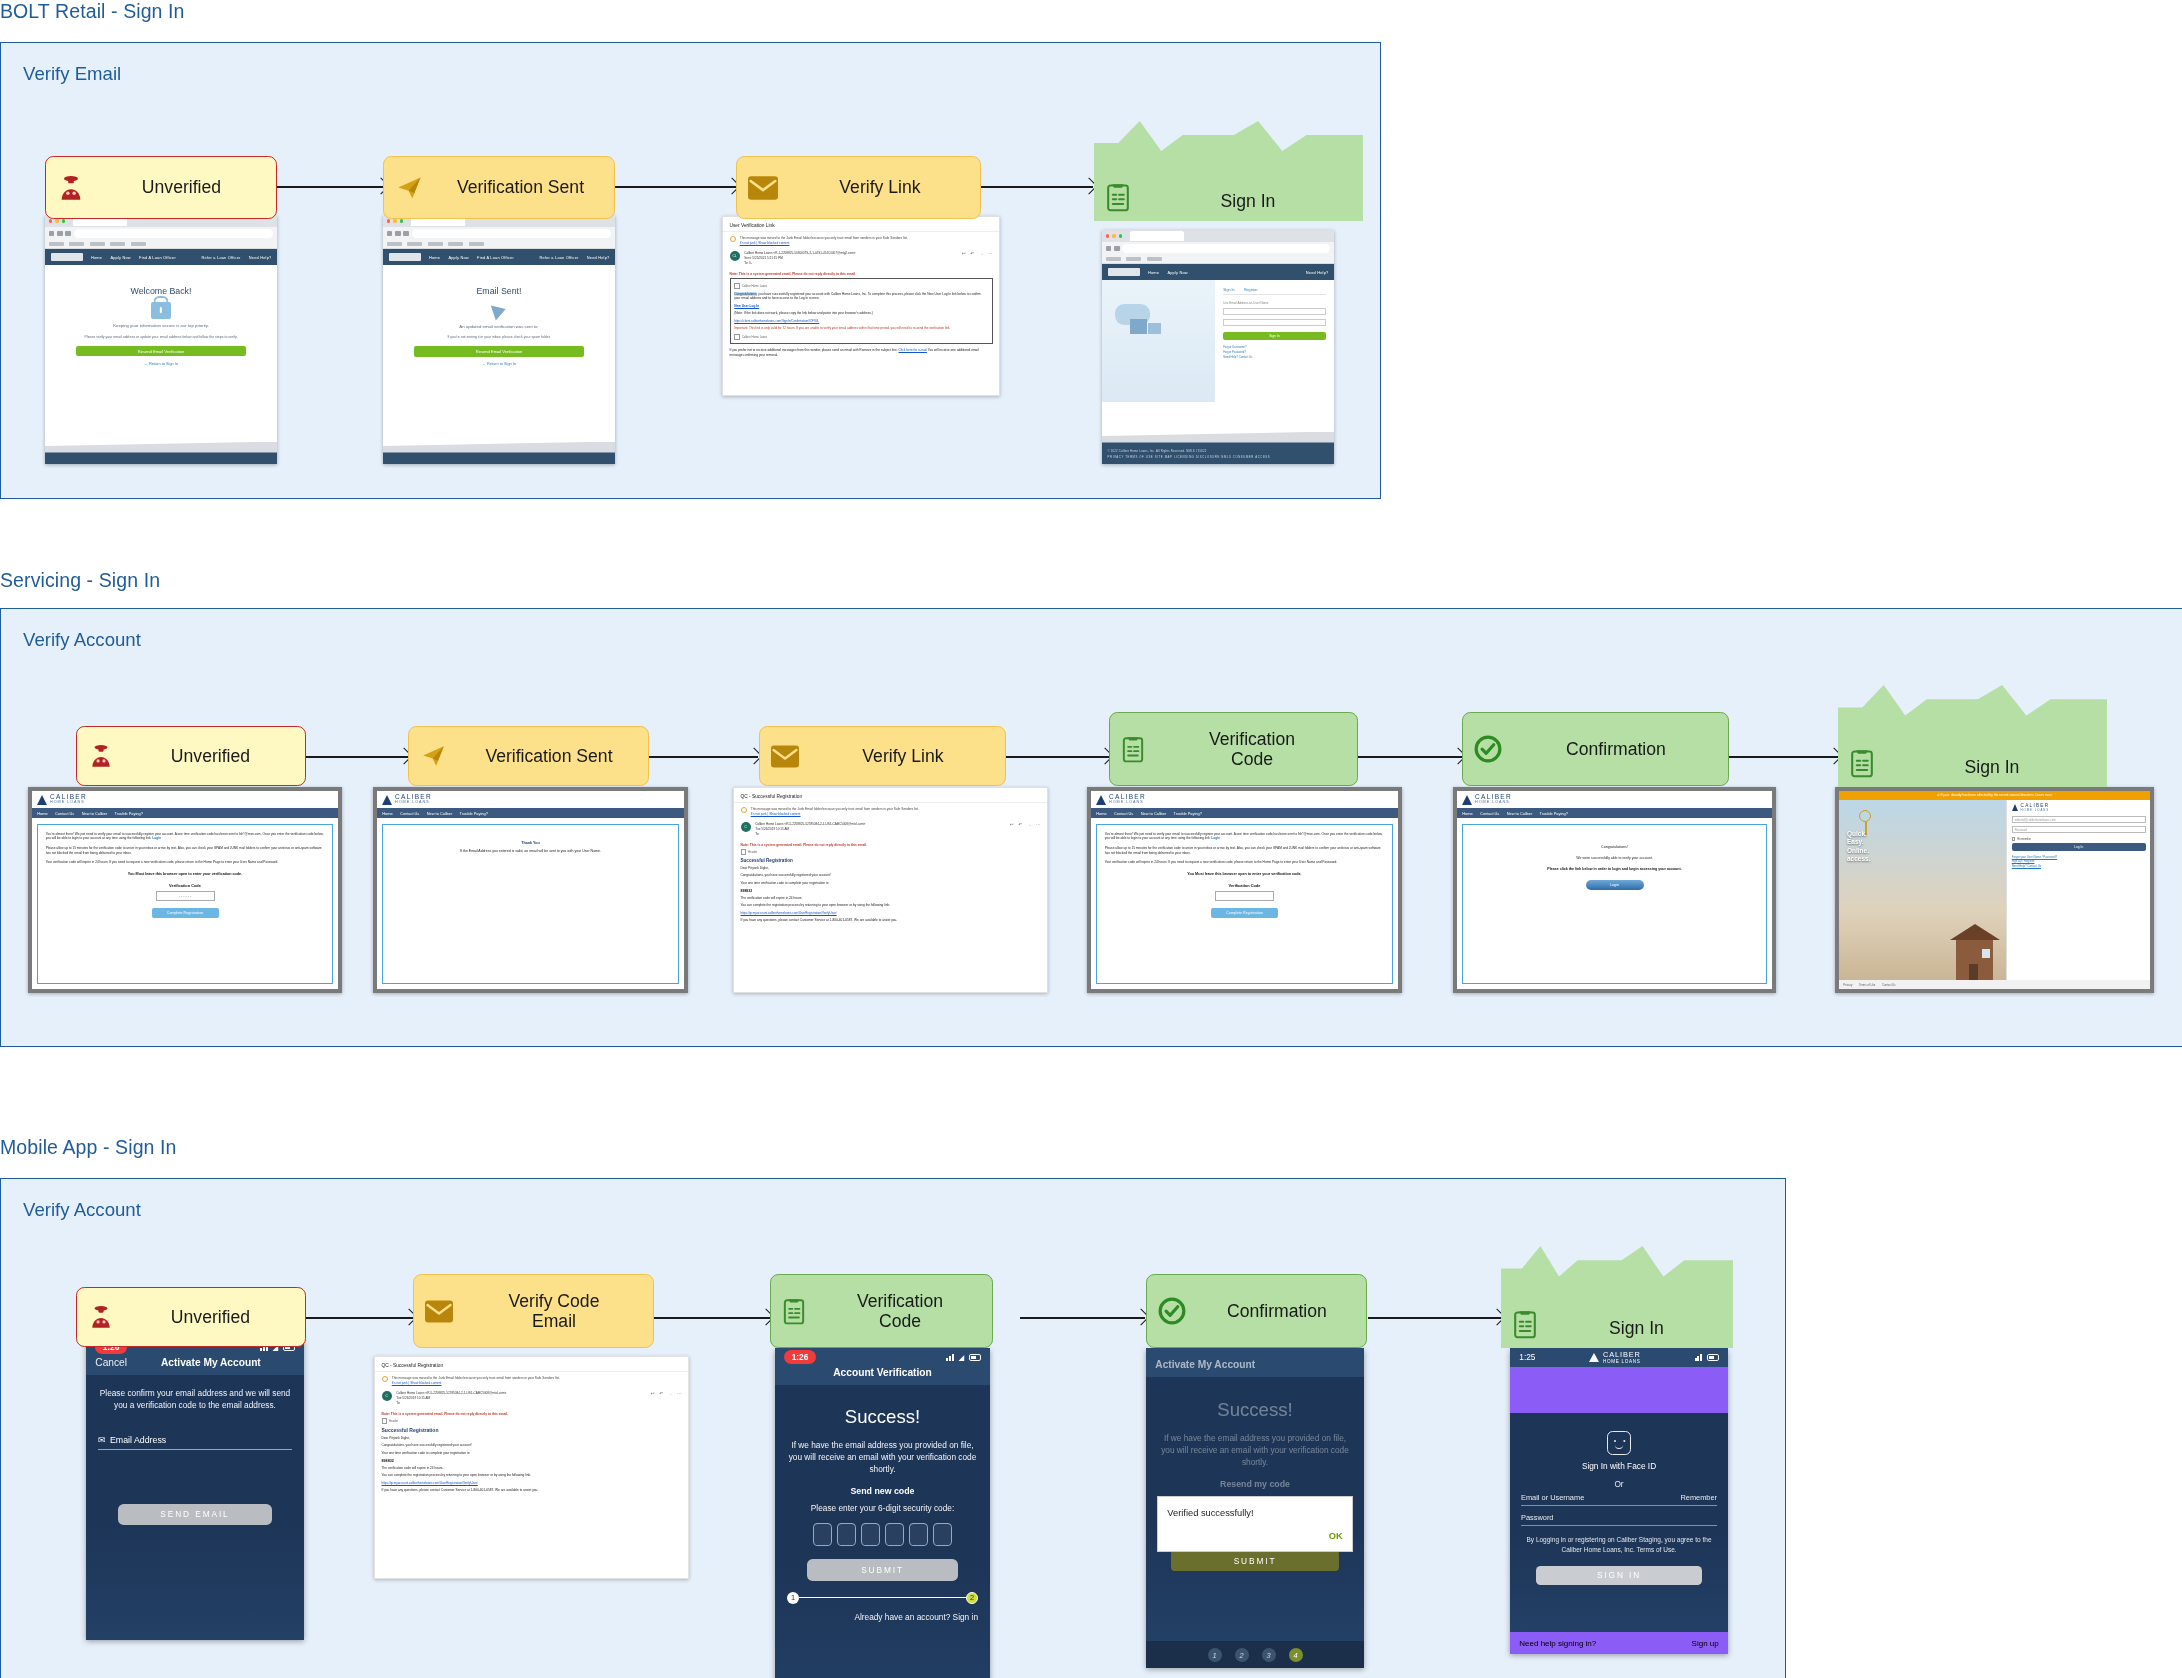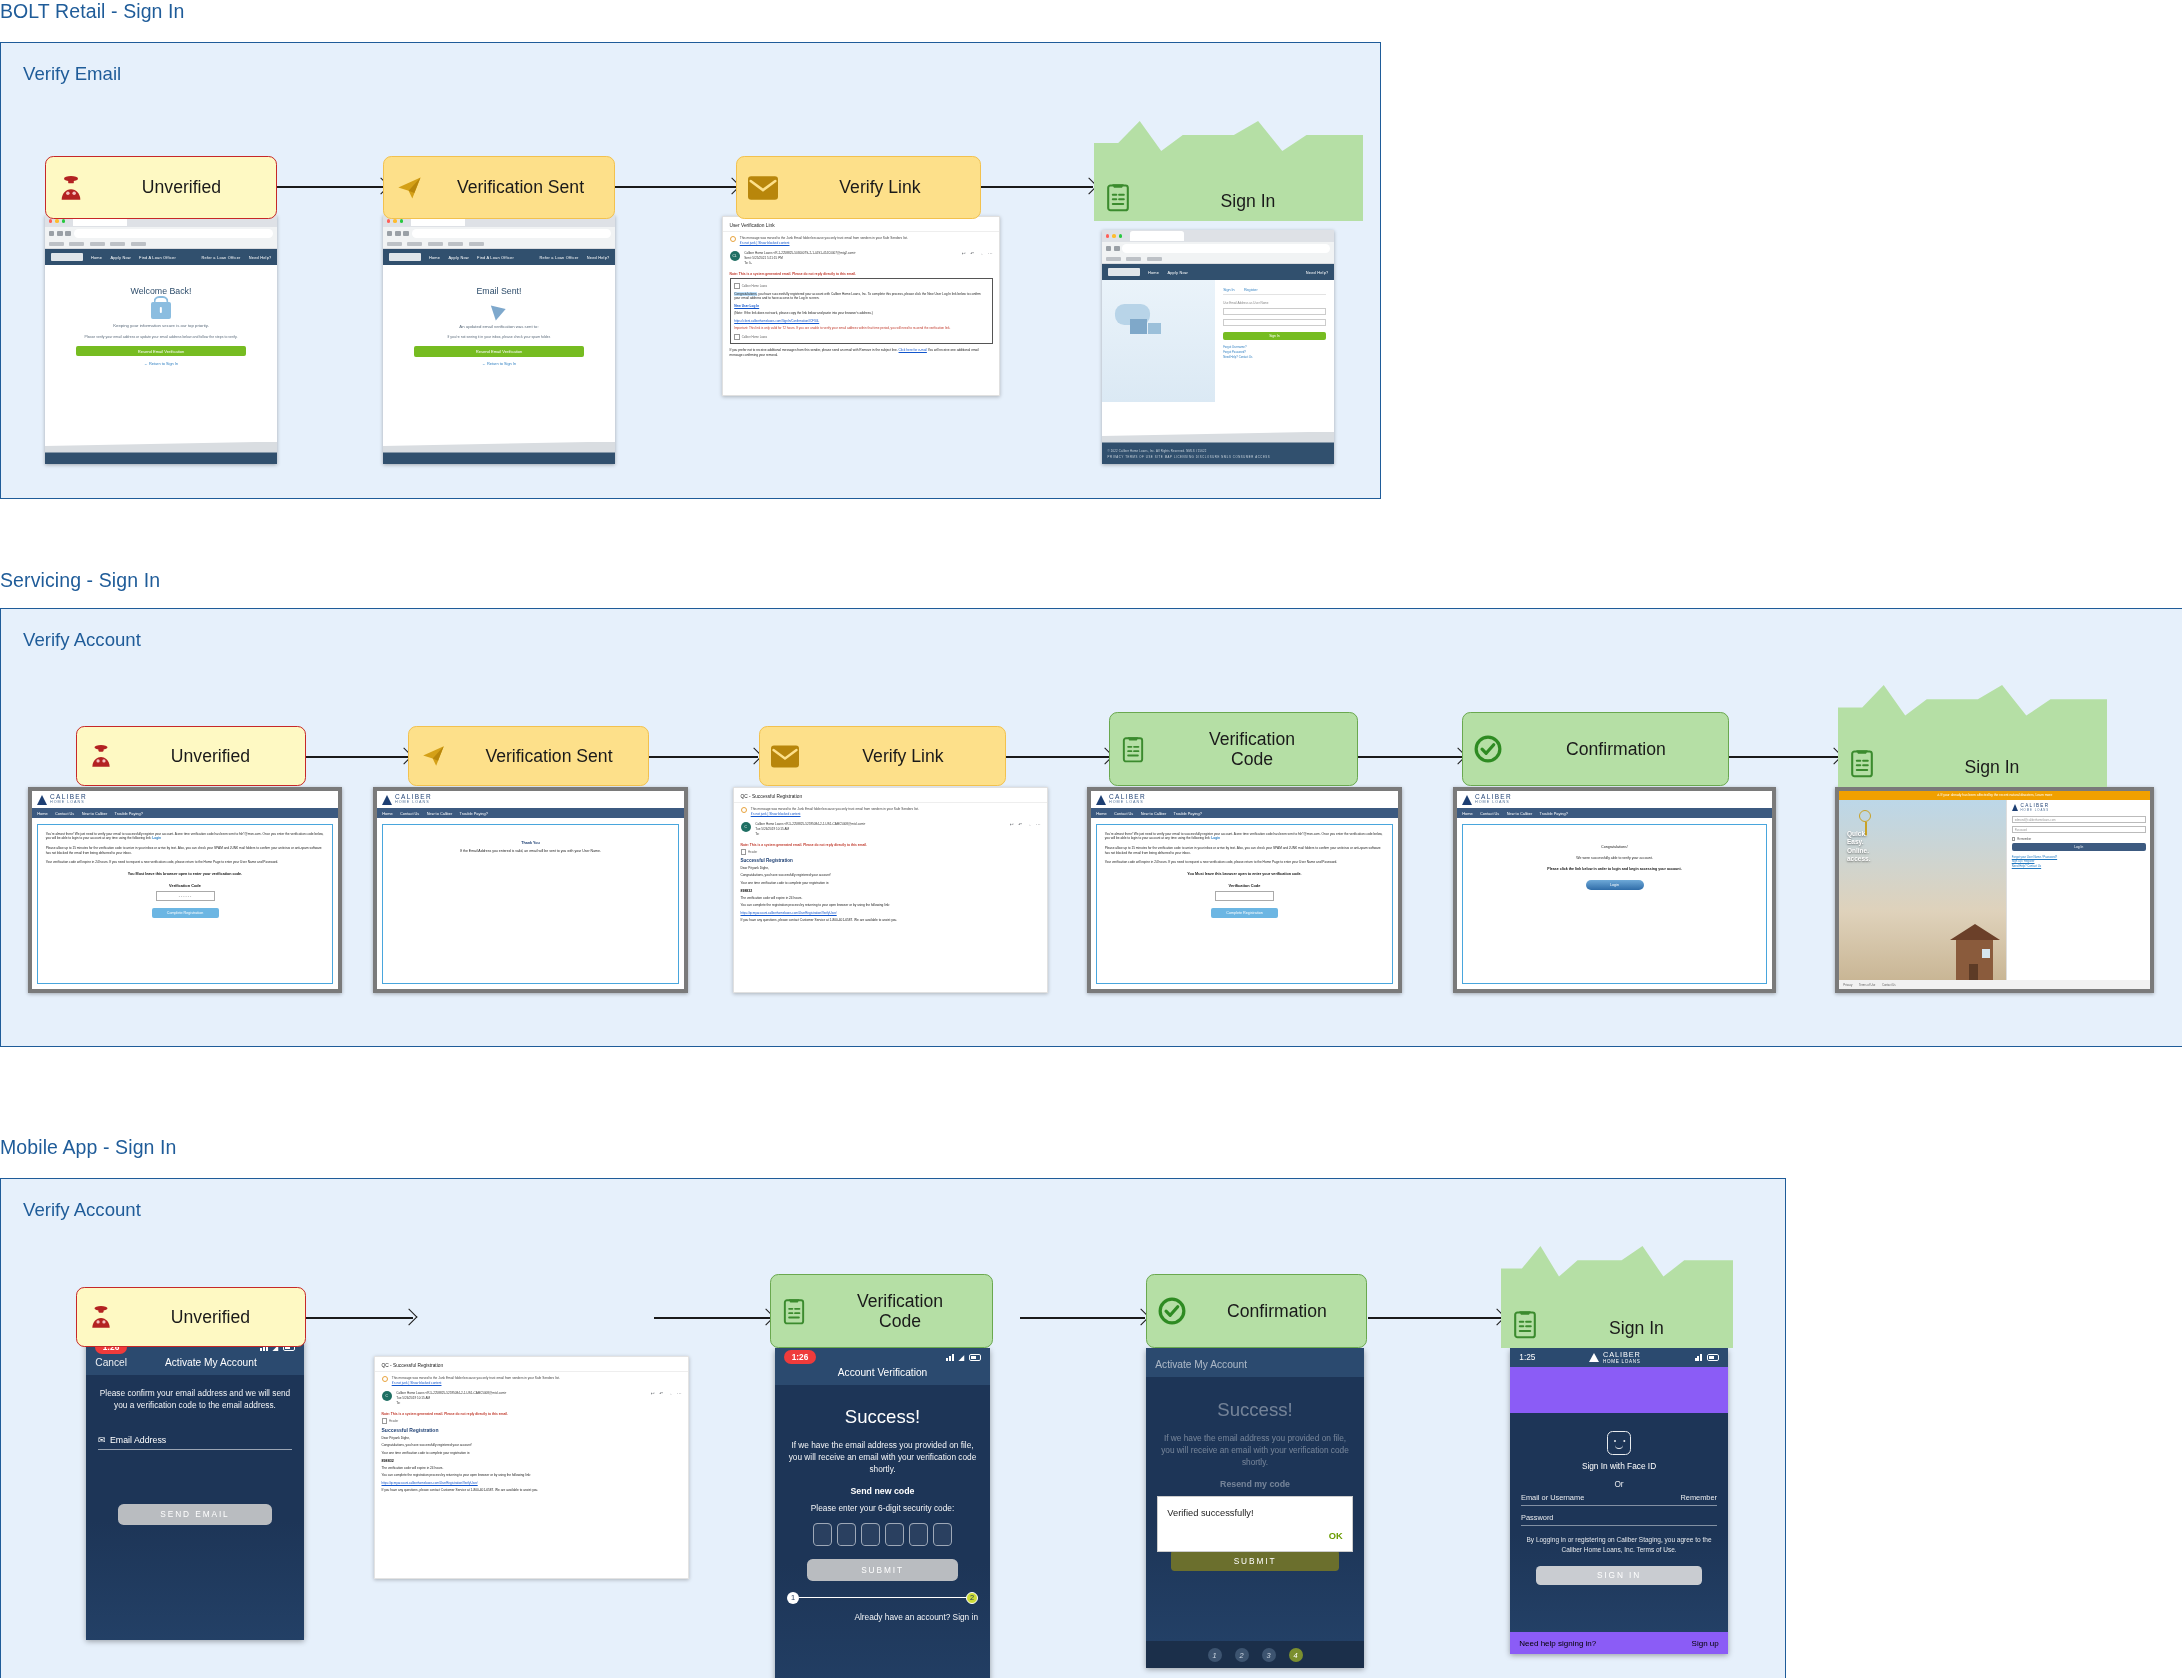--- a/index.html
+++ b/index.html
@@ -209,21 +209,21 @@
   .phone { background:#8b5cf6; box-shadow:0 1.9px 5.6px rgba(0,0,0,.35); overflow:hidden; display:flex; flex-direction:column;}
   .ph-status { height:18.6px; display:flex; align-items:center; justify-content:space-between; padding:0 9.3px; background:#2b4a6f;}
   .ph-time { background:#ef3b3b; color:#fff; font-size:8.3px; font-weight:bold; border-radius:9.3px; padding:1.9px 7.4px;}
   .ph-sig { display:flex; gap:4.6px; align-items:center; color:#fff; font-size:7.4px;}
   .bars { display:flex; align-items:flex-end; gap:0.9px; height:7.4px;}
   .bars i { width:1.9px; background:#fff; display:block;}
   .batt { width:12px;height:6.5px;border:0.9px solid #fff;border-radius:1.9px;position:relative;}
   .batt::before{content:"";position:absolute;left:0.9px;top:0.9px;bottom:0.9px;width:5.6px;background:#fff;}
   .ph-nav { display:flex; align-items:center; padding:0 9.3px 7.4px; background:#2b4a6f; color:#fff; font-size:10.2px; }
   .ph-nav .cancel { opacity:.9; }
-  .ph-nav .title { flex:1; text-align:center; font-weight:normal; font-size:10.2px; }
+  .ph-nav .title { flex:1; text-align:center; font-weight:bold; font-size:10.2px; }
   .ph-nav .title.solo { margin-right:0; }
   .ph-body { flex:1; position:relative; background:linear-gradient(#1d3557 0%, #1d3557 55%, #234066 100%); padding:12px; color:#fff; }
   .ph-p { font-size:8.3px; line-height:1.45; text-align:center; opacity:.95; }
   .ph-field { margin-top:24px; border-bottom:0.9px solid rgba(255,255,255,.55); padding-bottom:3.7px; display:flex; align-items:center; gap:4.6px; font-size:8.8px; }
   .ph-btn { background:#b9bcc0; color:#fff; font-size:8.3px; letter-spacing:1.9px; height:21.3px; border-radius:5.6px; display:flex; align-items:center; justify-content:center; margin:0 20.4px; }
   .ph-h1 { font-size:18.6px; text-align:center; margin:9.3px 0 11px; }
   .ph-b { font-size:8.8px; font-weight:bold; text-align:center; margin:11px 0 5.6px;}
   .ph-codes { display:flex; gap:4.6px; justify-content:center; margin:9.3px 0 13px; }
   .ph-codes i { width:19.5px; height:23px; border:0.9px solid rgba(255,255,255,.55); border-radius:4.6px; background:rgba(255,255,255,.06); display:block; }
   .ph-steps { display:flex; align-items:center; margin-top:11px; }
@@ -764,20 +764,30 @@
           <ellipse cx="12" cy="4" rx="6" ry="2.2"></ellipse>
           <rect x="9.6" y="5" width="4.8" height="3" rx="1"></rect>
           <path d="M4 22c0-5 3.6-9 8-9s8 4 8 9z"></path>
           <circle cx="9.3" cy="16.5" r="1.5" fill="#f3c0c0"></circle>
           <circle cx="14.7" cy="16.5" r="1.5" fill="#f3c0c0"></circle>
         </svg>
     </span>
     <span class="node-label">Unverified</span>
   </div>
 
+  <div class="node yellow" style="left:413px; top:1274px; width:241px; height:74px;">
+    <span class="node-icon">
+      <svg width="28" height="23" viewBox="0 0 28 22" fill="#b8860b">
+          <rect width="28" height="22" rx="3"></rect>
+          <path d="M2.5 4.5 14 13 25.5 4.5" stroke="#fde08a" stroke-width="2.4" fill="none" stroke-linecap="round"></path>
+        </svg>
+    </span>
+    <span class="node-label">Verify Code
+Email</span>
+  </div>
 
   <div class="node green" style="left:770px; top:1274px; width:223px; height:74px;">
     <span class="node-icon">
       <svg width="24" height="28" viewBox="0 0 22 26" fill="none" stroke="#3b8b2e" stroke-width="1.8">
           <rect x="2.5" y="3" width="17" height="21.5" rx="2"></rect>
           <path d="M6 2h10l-1.5 3h-7z" fill="#3b8b2e" stroke="none"></path>
           <path d="M6.5 11h3M12 11h4M6.5 15h3M12 15h4M6.5 19h9" stroke-linecap="round"></path>
         </svg>
     </span>
     <span class="node-label">Verification

